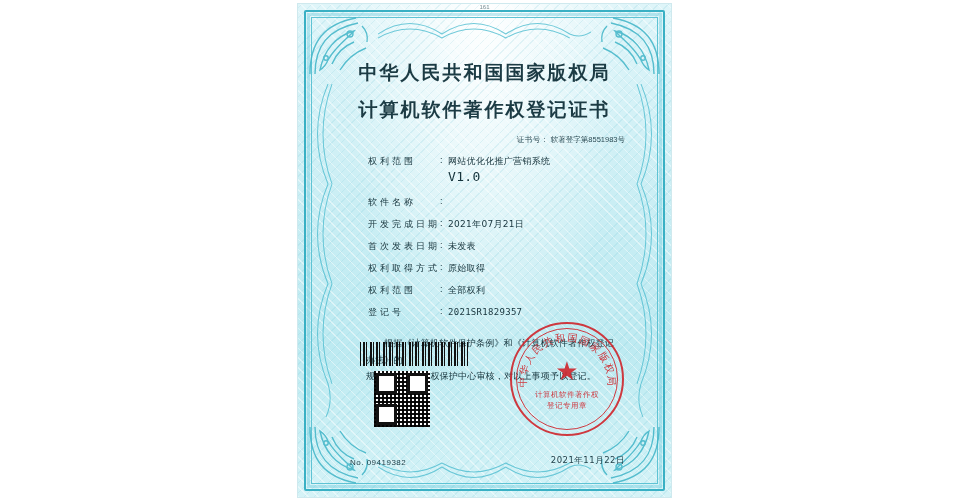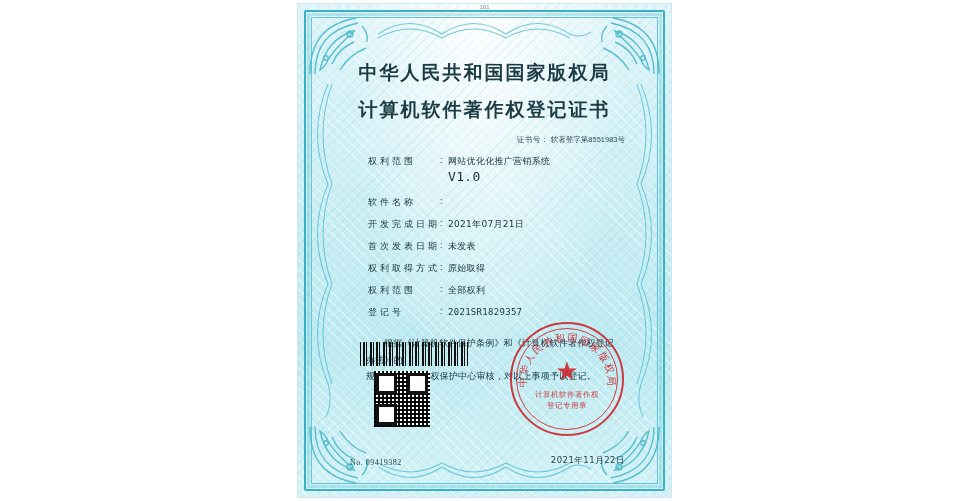--- a/index.html
+++ b/index.html
@@ -269,21 +269,21 @@
   }
   .seal .seal-line1 { top: 66px; }
   .seal .seal-line2 { top: 77px; }
 
   .footer-no {
     position: absolute;
     left: 52px;
     bottom: 30px;
     font-size: 8px;
     color: #22414a;
-    font-family: Liberation Serif, serif;
+    font-family: Liberation Sans, sans-serif;
     letter-spacing: 0.5px;
   }
   .footer-date {
     position: absolute;
     right: 46px;
     bottom: 30px;
     font-size: 8.5px;
     color: #22414a;
     font-family: "DejaVu Sans", sans-serif;
     letter-spacing: 0.5px;

